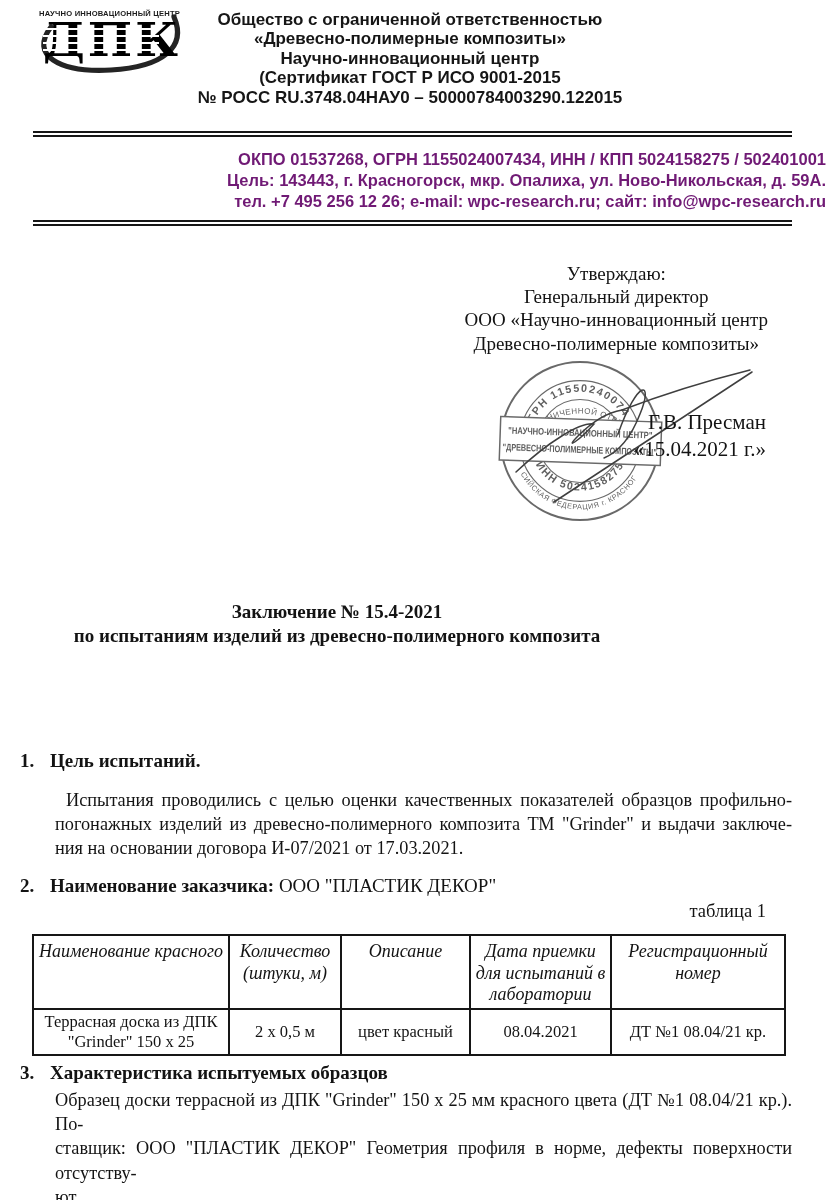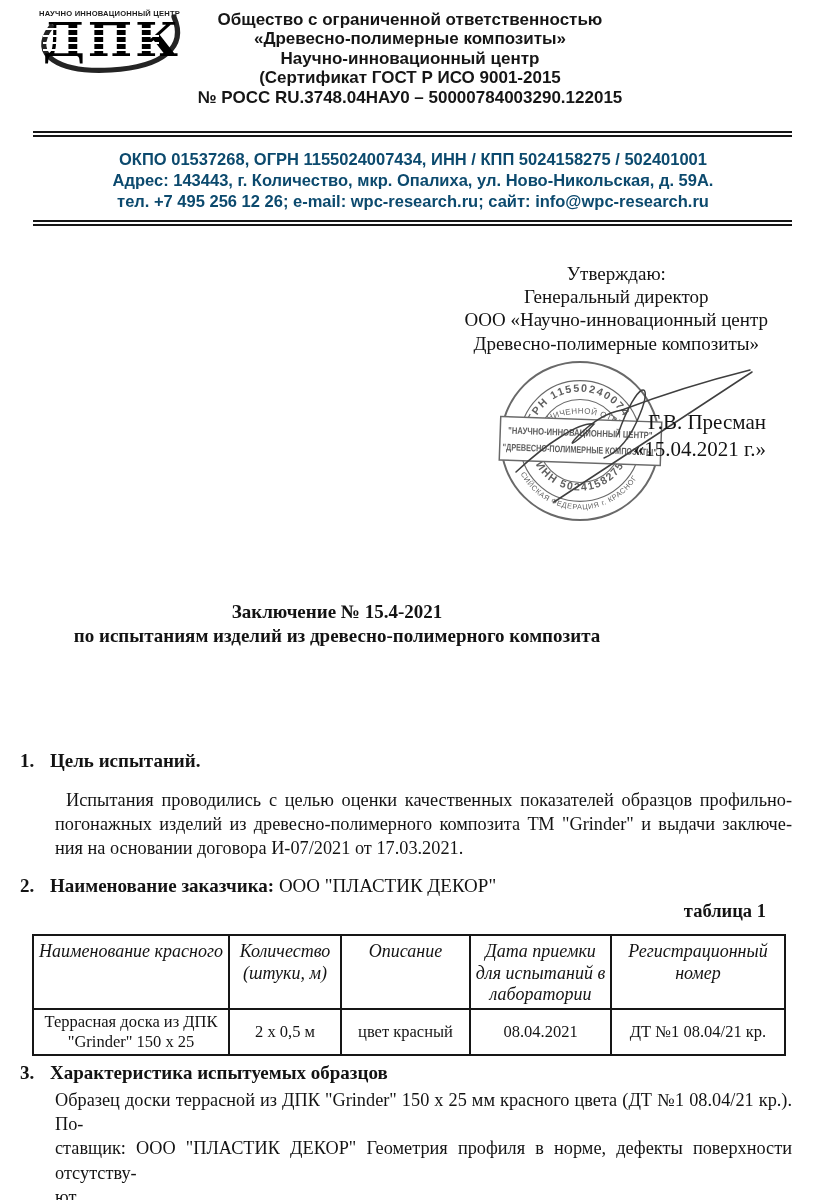--- a/index.html
+++ b/index.html
@@ -27,23 +27,23 @@
   
   .header-text {
     left:80px; top:10px; width:660px; text-align:center;
     font-family:"Liberation Sans", sans-serif; font-weight:bold;
     font-size:17px; line-height:19.4px; color:#161616;
   }
   .rule { left:33px; width:759px; height:2.2px;
     border-top:2.4px solid #161616; border-bottom:2.4px solid #161616; }
   .rule-top { top:131px; } .rule-bottom { top:220px; }
   .contacts {
-    left:0; top:149px; width:826px; text-align:center;
+    left:0; top:149px; width:826px; text-align:right;
     font-family:"Liberation Sans", sans-serif; font-weight:bold;
-    font-size:16.5px; line-height:20.8px; color:#0c4a6e;
+    font-size:16.5px; line-height:20.8px; color:#701a75;
   }
 
   
   .approval { top:262px; right:58px; text-align:center; font-size:19px; line-height:23.2px; }
   .signer-name { top:410px; right:60px; font-size:21px; }
   .signer-date { top:437px; right:60px; font-size:21px; }
 
   
   .stamp { left:496px; top:357px; opacity:.88; }
   .stamp circle { fill:none; stroke:#555; }
@@ -60,21 +60,21 @@
     font-weight:bold; font-size:19px; line-height:23.5px; }
   .sec-row { left:20px; font-size:19px; white-space:nowrap; }
   .sec-num { display:inline-block; width:30px; font-weight:bold; }
   .sec-head { font-weight:bold; }
   .sec-val { font-weight:normal; }
   .sec1 { top:750px; } .sec2 { top:875px; } .sec3 { top:1062px; }
   .para { left:55px; width:737px; font-size:18.3px; line-height:24.2px; }
   .p1 { top:788px; } .p3 { top:1088px; }
   .jline { text-align:justify; text-align-last:justify; }
   .indent { text-indent:11px; }
-  .caption { top:901px; right:60px; font-weight:bold; font-size:18.5px; }
+  .caption { top:901px; right:60px; font-weight:normal; font-size:18.5px; }
 
   
   .samples-table {
     position:absolute; left:32px; top:934px; width:752px;
     border-collapse:collapse; table-layout:fixed;
   }
   .samples-table th, .samples-table td { border:2px solid #161616; text-align:center; padding:2px 4px; }
   .samples-table th {
     font-style:italic; font-weight:normal; font-size:18px; line-height:21.5px;
     vertical-align:top; padding-top:5px; height:58px;
@@ -101,21 +101,21 @@
   <div>«Древесно-полимерные композиты»</div>
   <div>Научно-инновационный центр</div>
   <div>(Сертификат ГОСТ Р ИСО 9001-2015</div>
   <div>№ РОСС RU.3748.04НАУ0 – 50000784003290.122015</div>
 </div>
 
 <div class="abs rule rule-top"></div>
 
 <div class="abs contacts">
   <div>ОКПО 01537268, ОГРН 1155024007434, ИНН / КПП 5024158275 / 502401001</div>
-  <div>Адрес: 143443, г. Количество, мкр. Опалиха, ул. Ново-Никольская, д. 59А.</div>
+  <div>Цель: 143443, г. Красногорск, мкр. Опалиха, ул. Ново-Никольская, д. 59А.</div>
   <div>тел. +7 495 256 12 26;  e-mail: wpc-research.ru; сайт: info@wpc-research.ru</div>
 </div>
 
 <div class="abs rule rule-bottom"></div>
 
 <div class="abs approval">
   <div>Утверждаю:</div>
   <div>Генеральный директор</div>
   <div>ООО «Научно-инновационный центр</div>
   <div>Древесно-полимерные композиты»</div>

